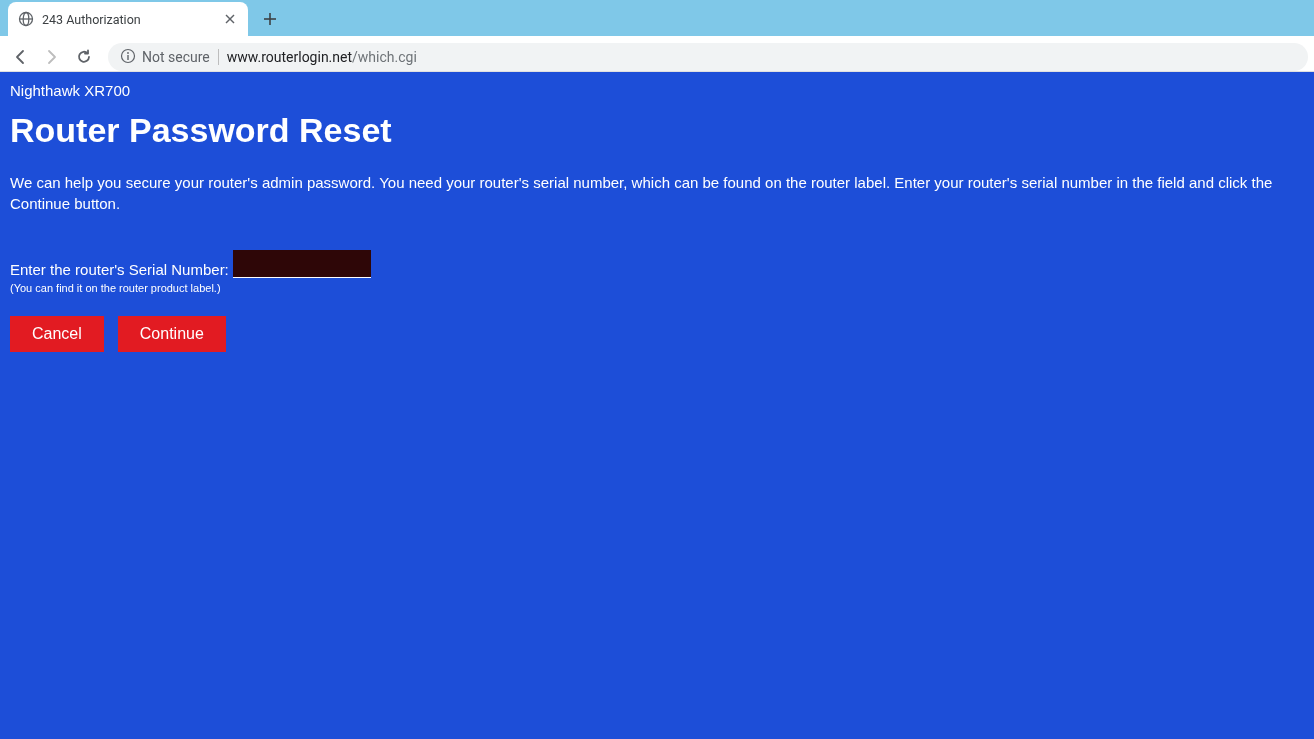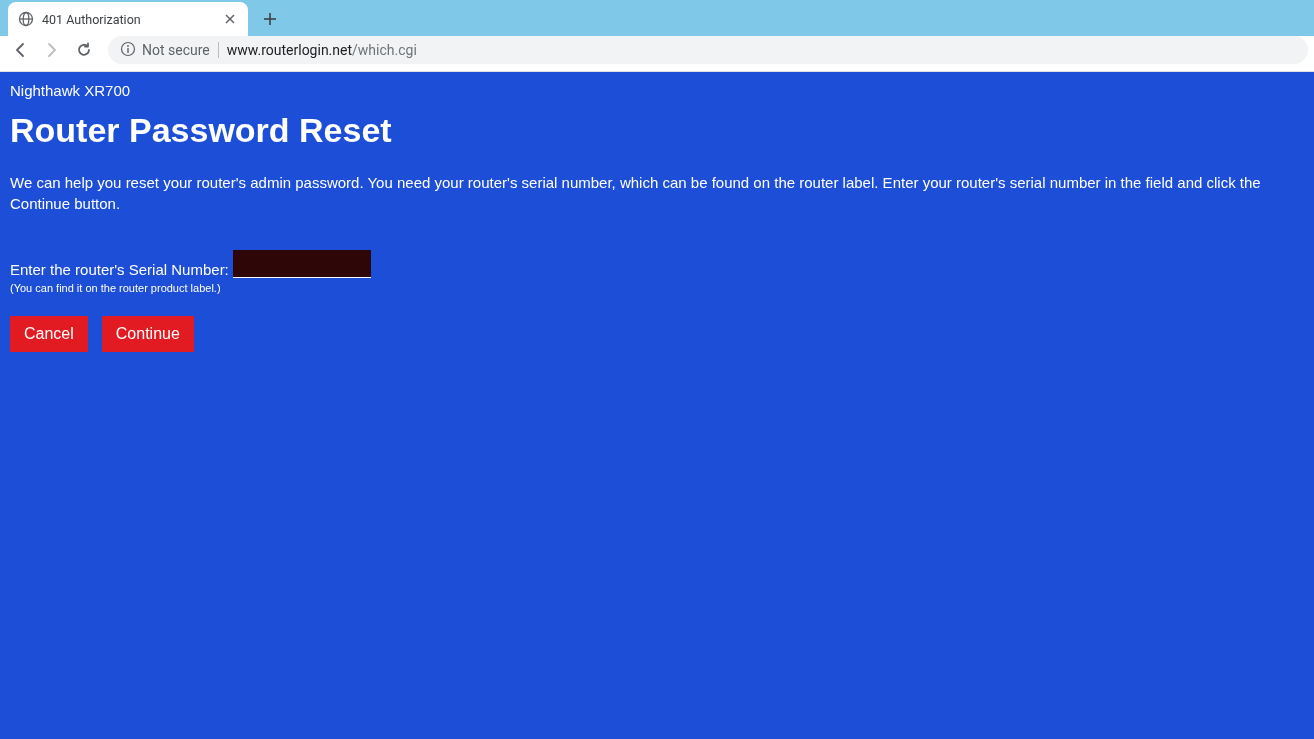--- a/index.html
+++ b/index.html
@@ -65,21 +65,21 @@
       margin-left: 8px;
       margin-bottom: 3px;
       cursor: pointer;
       color: #3c4043;
       border-radius: 50%;
     }
     .toolbar {
       background: #fff;
       height: 36px;
       display: flex;
-      align-items: flex-start;
+      align-items: flex-end;
       padding: 0 6px;
       gap: 4px;
       border-bottom: 1px solid #e0e0e0;
     }
     .nav-btn {
       width: 28px;
       height: 28px;
       display: flex;
       align-items: center;
       justify-content: center;
@@ -169,39 +169,39 @@
     .button-row {
       display: flex;
       gap: 14px;
       margin-top: 22px;
     }
     .btn {
       background: #e21b22;
       color: #fff;
       border: none;
       font-size: 16px;
-      padding: 9px 14px;
+      padding: 9px 22px;
       cursor: pointer;
       font-family: inherit;
     }
   </style>
 </head>
 <body>
 
 <div class="browser-chrome">
   <div class="tab-bar">
     <div class="tab">
       <span class="favicon">
         <svg width="16" height="16" viewBox="0 0 16 16">
             <circle cx="8" cy="8" r="6.5" fill="none" stroke="#5f6368" stroke-width="1.3"></circle>
             <ellipse cx="8" cy="8" rx="2.8" ry="6.5" fill="none" stroke="#5f6368" stroke-width="1.3"></ellipse>
             <line x1="1.5" y1="8" x2="14.5" y2="8" stroke="#5f6368" stroke-width="1.3"></line>
           </svg>
       </span>
-      <span class="tab-title">401 Authorization</span>
+      <span class="tab-title">243 Authorization</span>
       <span class="tab-close">
         <svg width="10" height="10" viewBox="0 0 10 10">
             <line x1="1" y1="1" x2="9" y2="9" stroke="#5f6368" stroke-width="1.4"></line>
             <line x1="9" y1="1" x2="1" y2="9" stroke="#5f6368" stroke-width="1.4"></line>
           </svg>
       </span>
     </div>
     <div class="new-tab">
       <svg width="14" height="14" viewBox="0 0 14 14">
           <line x1="7" y1="1" x2="7" y2="13" stroke="#3c4043" stroke-width="1.6"></line>
@@ -241,21 +241,21 @@
       <div class="url">
         <span class="domain">www.routerlogin.net</span><span class="path">/which.cgi</span>
       </div>
     </div>
   </div>
 </div>
 
 <div class="page-content">
   <div class="device-name">Nighthawk XR700</div>
   <h1 class="page-title">Router Password Reset</h1>
-  <p class="page-para">We can help you reset your router's admin password. You need your router's serial number, which can be found on the router label. Enter your router's serial number in the field and click the Continue button.</p>
+  <p class="page-para">We can help you secure your router's admin password. You need your router's serial number, which can be found on the router label. Enter your router's serial number in the field and click the Continue button.</p>
   <div class="form-row">
     <span>Enter the router's Serial Number:</span>
     <input type="text" class="serial-input" value="" style="">
   </div>
   <div class="hint">(You can find it on the router product label.)</div>
   <div class="button-row">
     <button class="btn">Cancel</button>
     <button class="btn">Continue</button>
   </div>
 </div>

